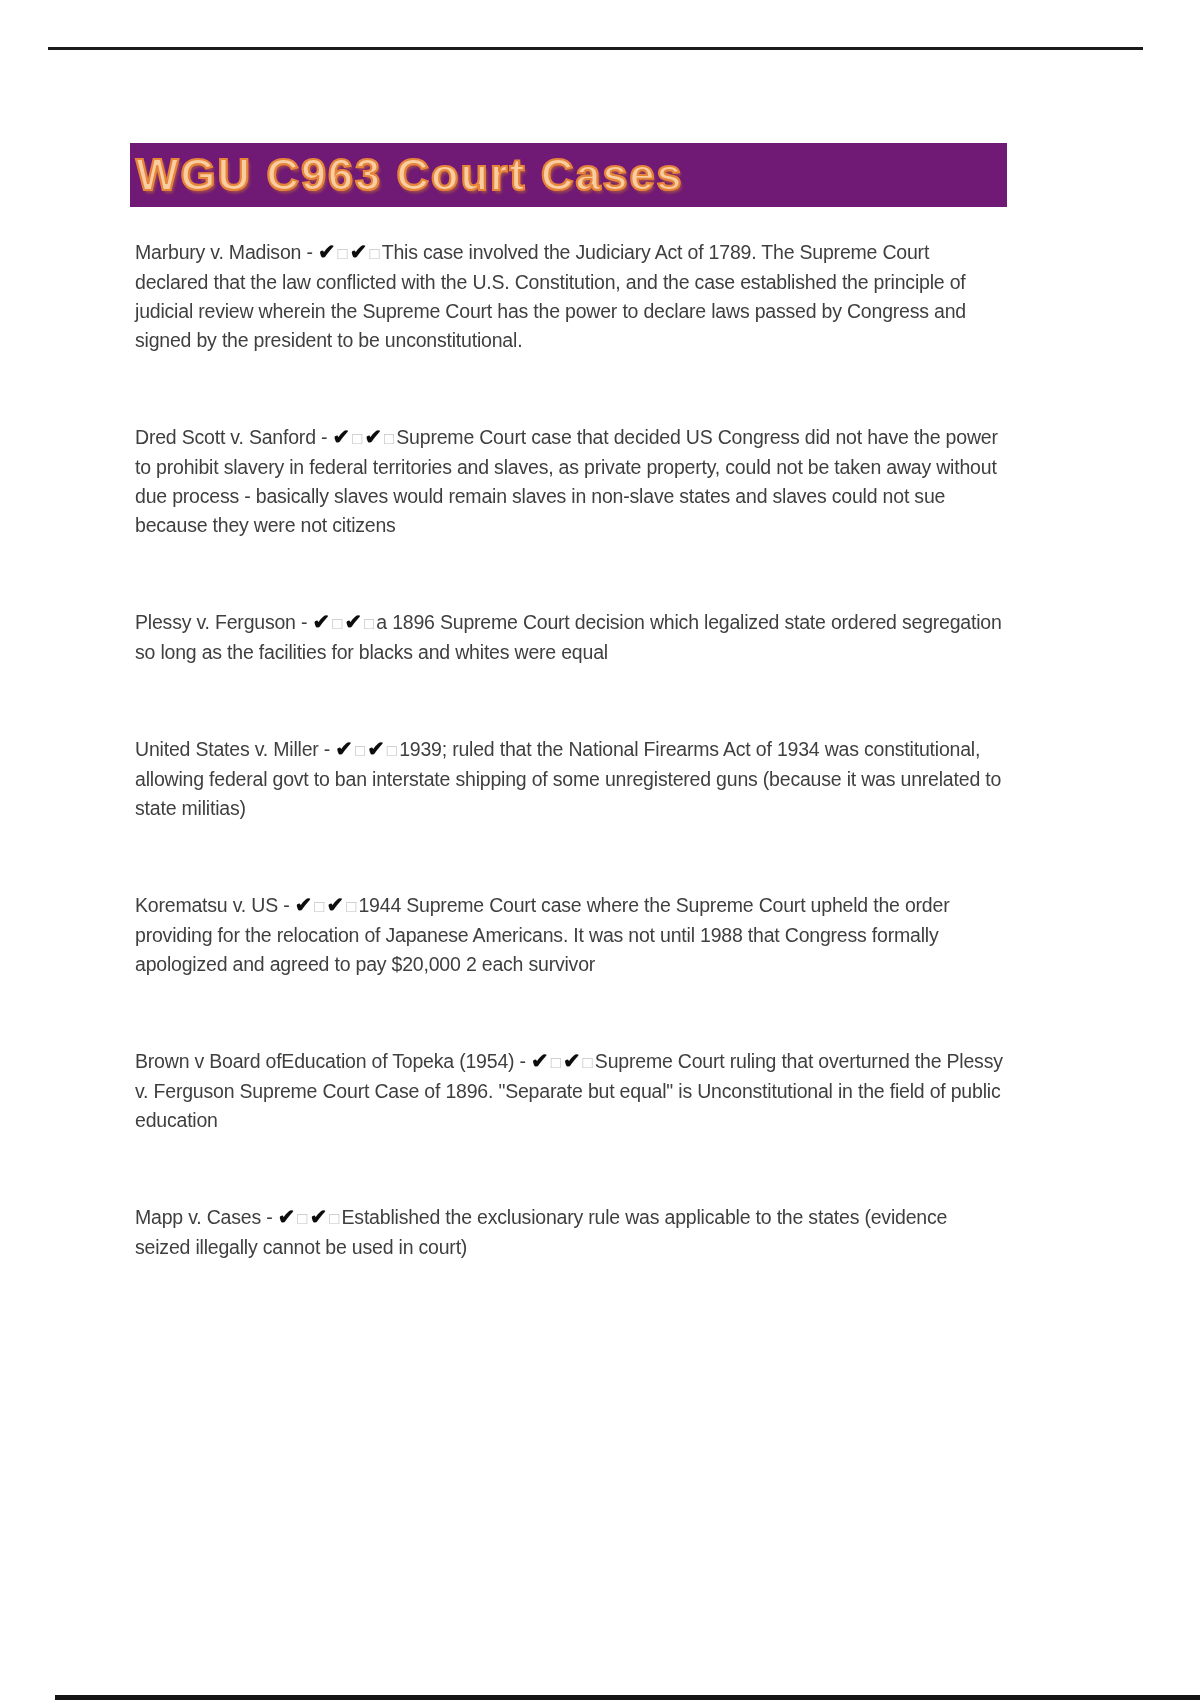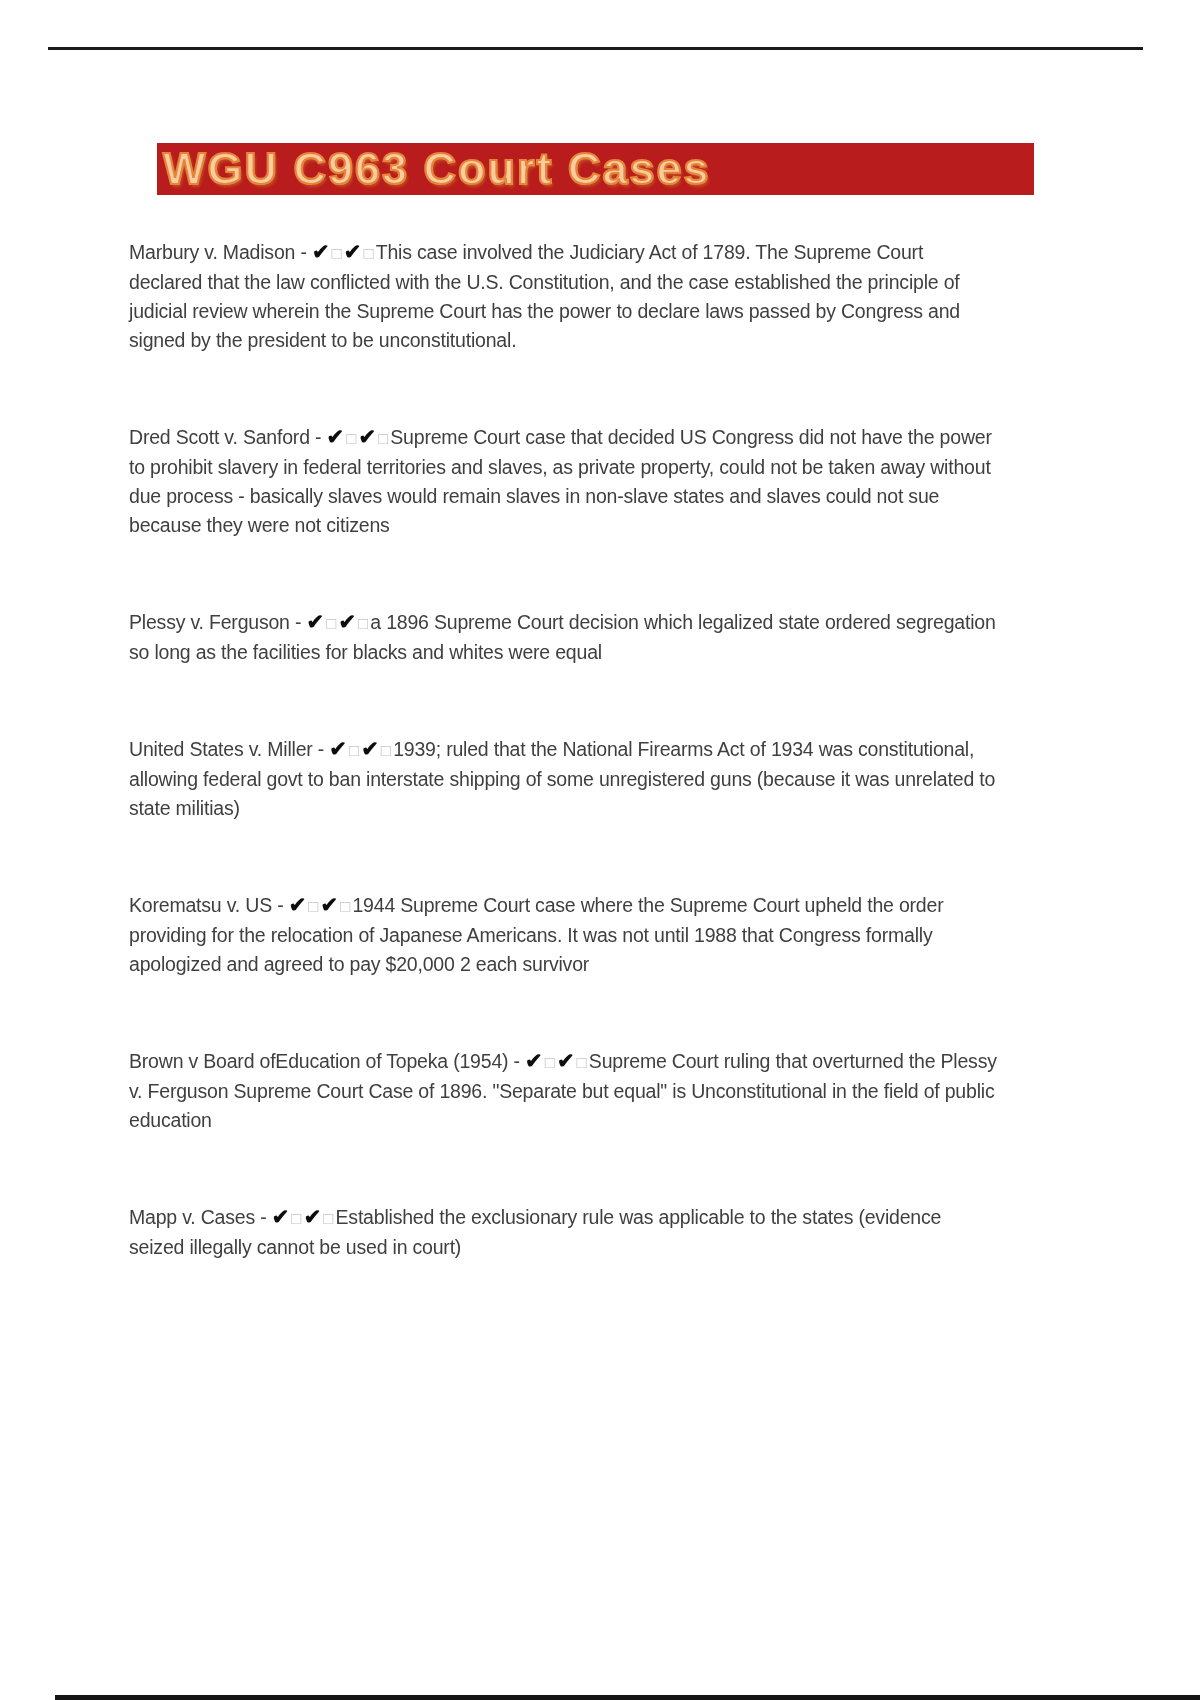--- a/index.html
+++ b/index.html
@@ -31,40 +31,39 @@
     right: 0;
     bottom: 0;
     height: 5px;
     background: #141414;
   }
   .title-banner {
     position: absolute;
     left: 130px;
     top: 143px;
     width: 877px;
-    height: 52px;
-    background: #b91c1c;
+    height: 64px;
+    background: #701a75;
     display: flex;
     align-items: center;
-    margin-left: 27px;
   }
   .title-text {
     font-size: 45px;
     font-weight: bold;
     letter-spacing: 2px;
     line-height: 48px;
     padding-left: 6px;
     color: #f9cda0;
     -webkit-text-stroke: 2.2px #e6843a;
     text-shadow: 2px 3px 3px rgba(201, 114, 43, 0.55);
     white-space: nowrap;
   }
   .content {
     position: absolute;
-    left: 129px;
+    left: 135px;
     top: 237px;
     width: 872px;
   }
   p.case-entry {
     margin: 0 0 67px 0;
     font-size: 19.5px;
     line-height: 29px;
     color: #3f3f3f;
     letter-spacing: -0.2px;
   }

